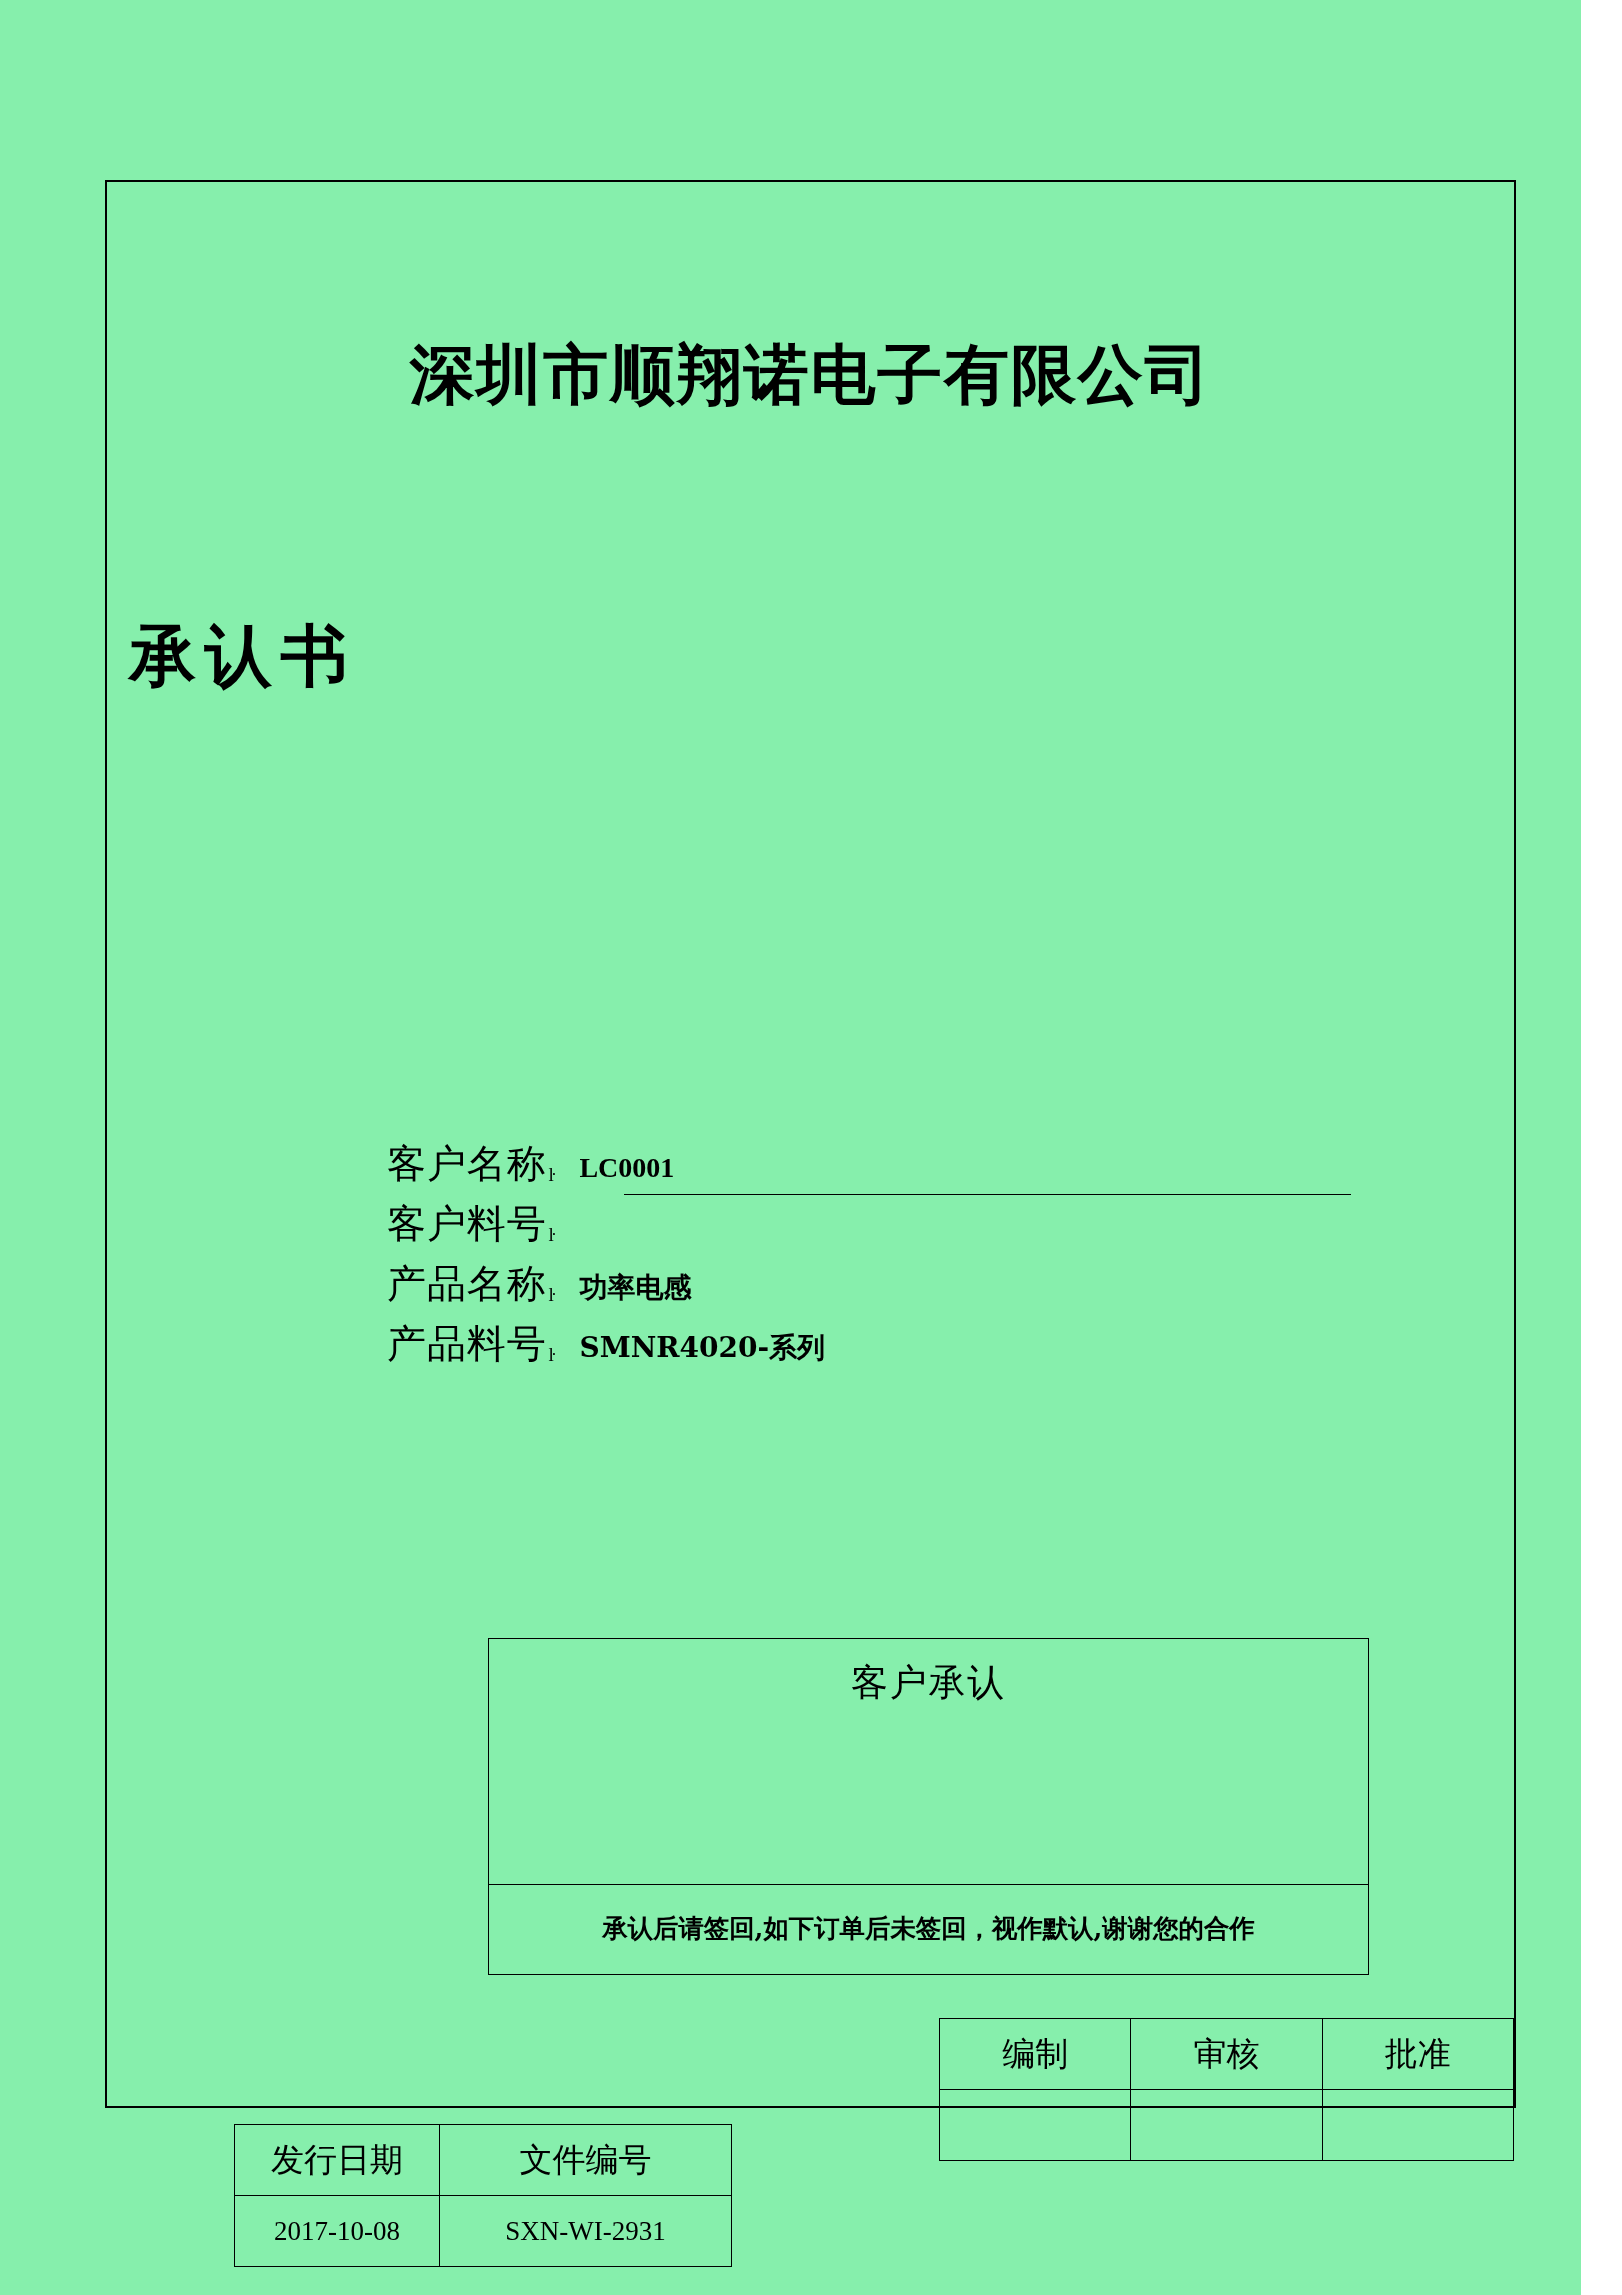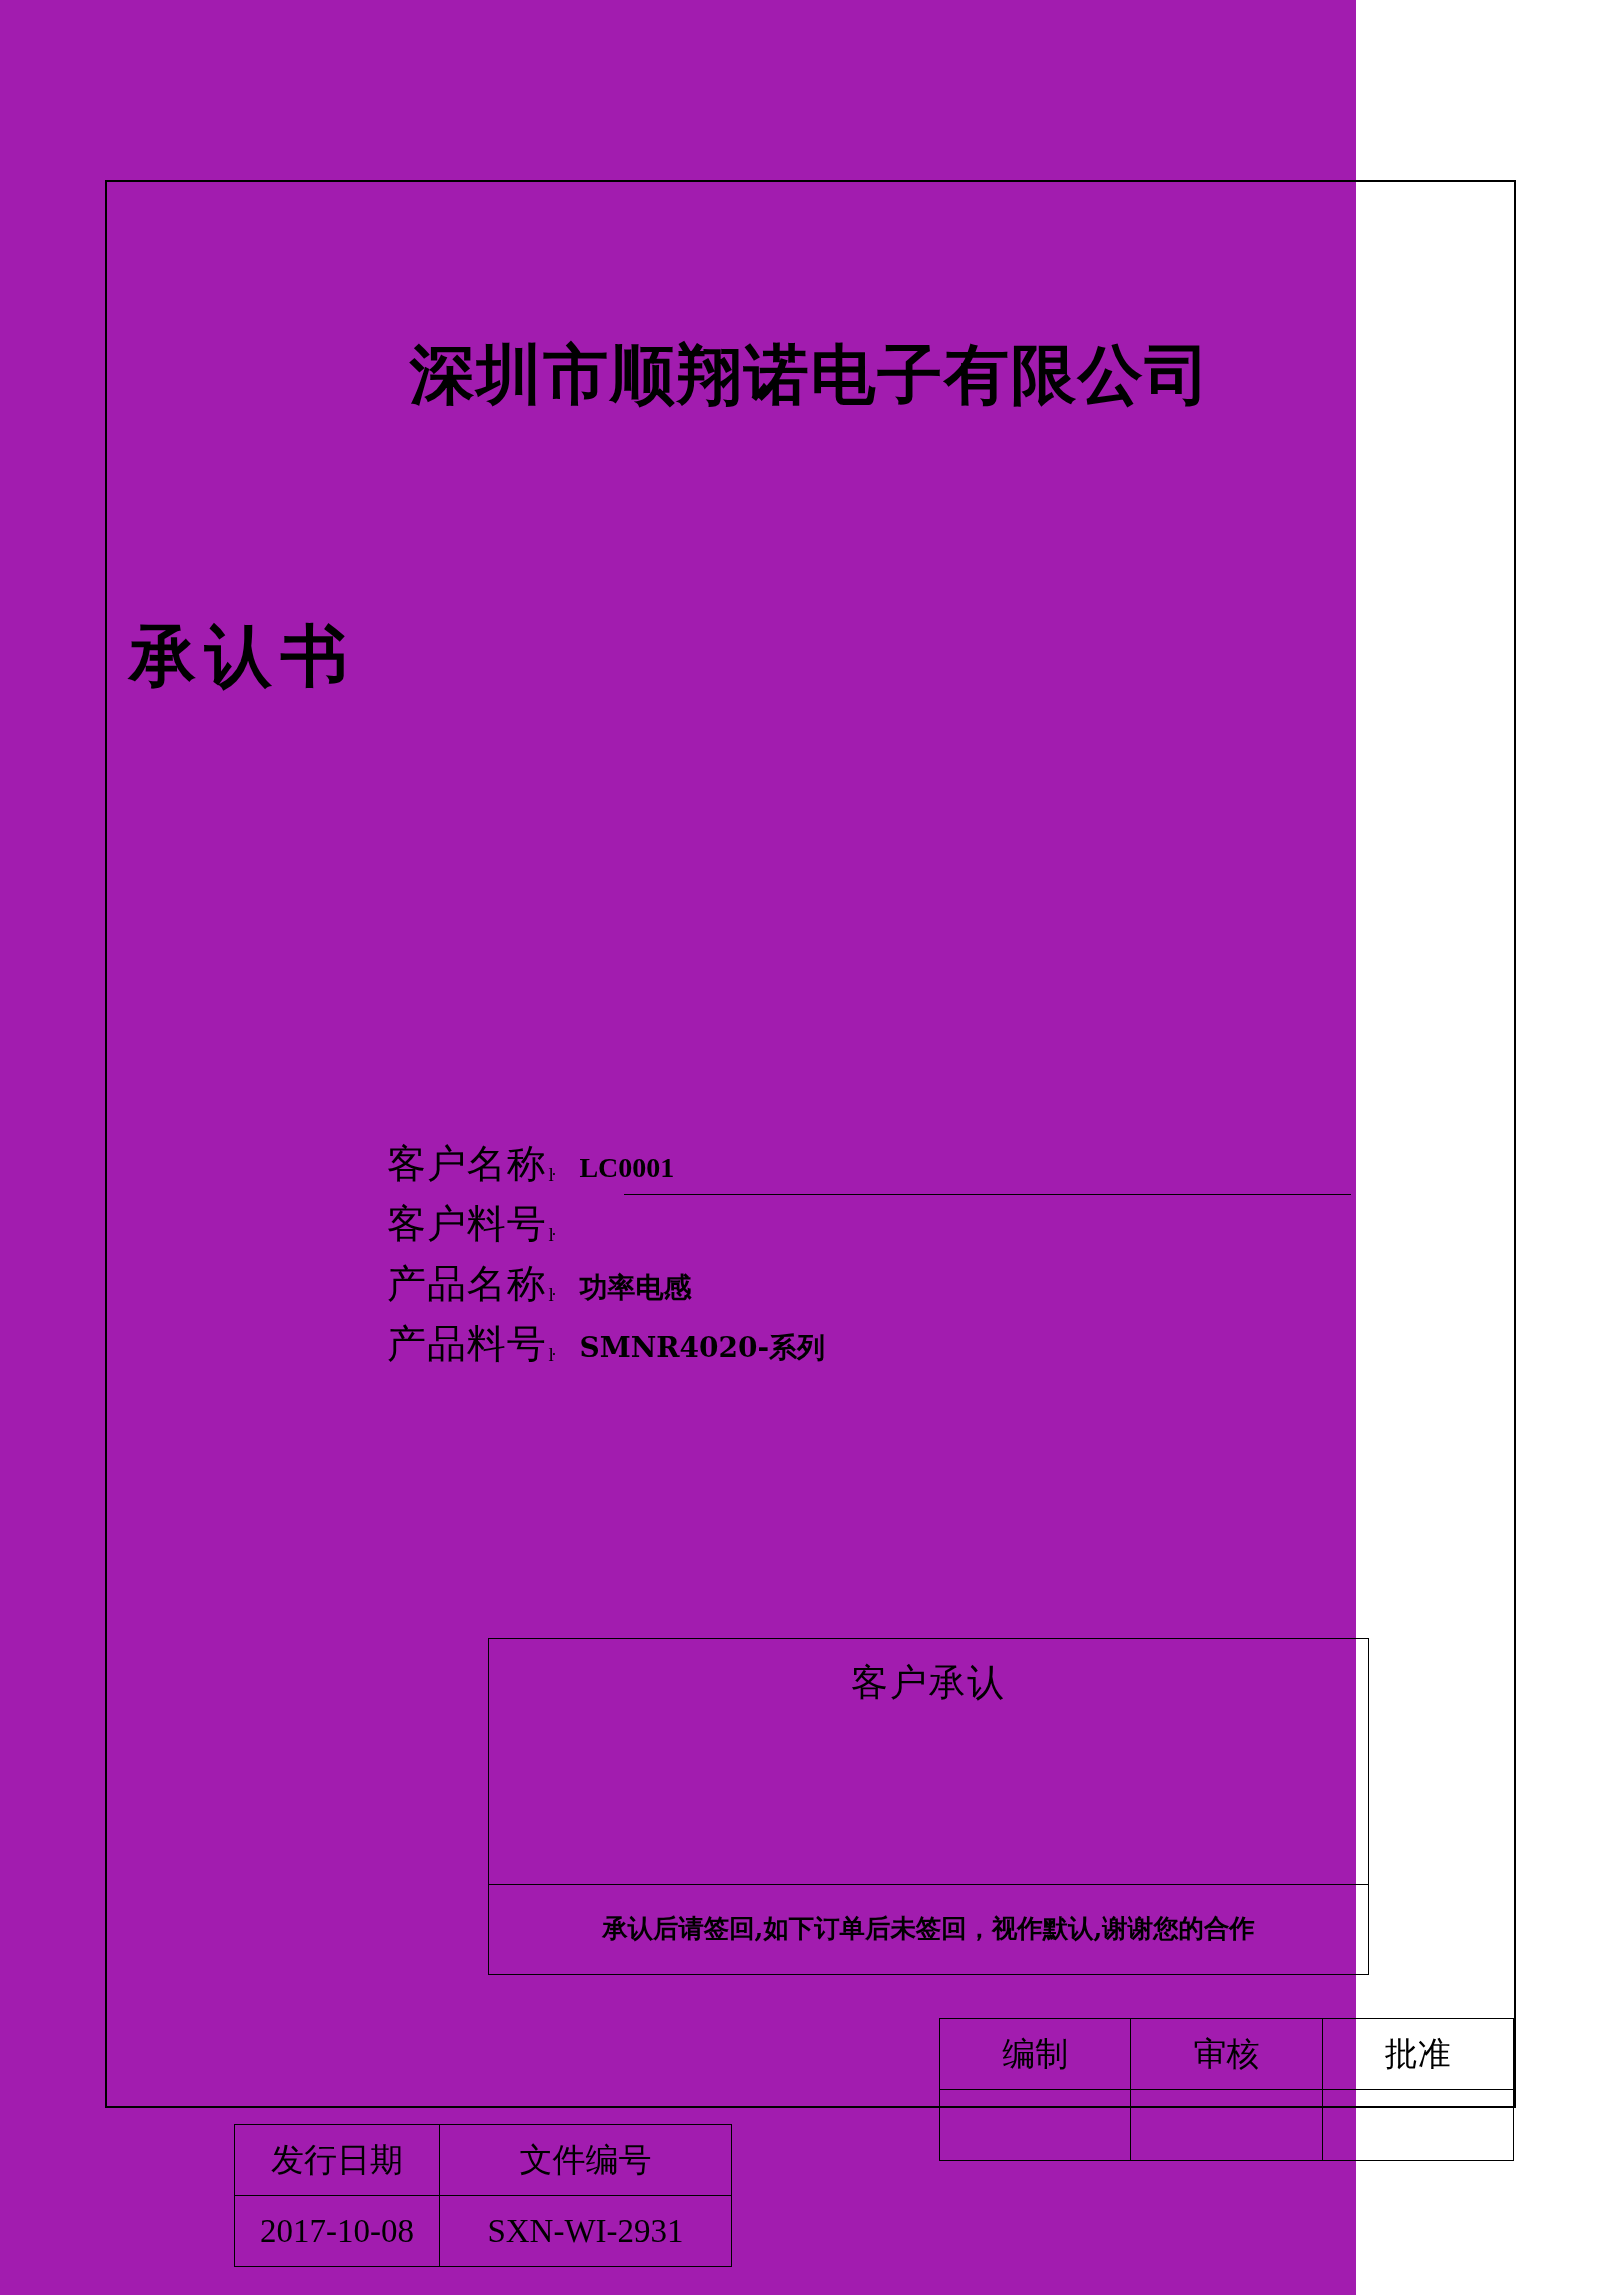--- a/index.html
+++ b/index.html
@@ -13,23 +13,23 @@
     font-family: "Liberation Serif", "DejaVu Serif", serif;
     color: #000000;
     position: relative;
     overflow: hidden;
   }
 
   .page {
     position: absolute;
     left: 0;
     top: 0;
-    width: 1356px;
+    width: 1581px;
     height: 2295px;
-    background: #a21caf;
+    background: #86efac;
     text-decoration: underline;
   }
 
   
   .doc-frame {
     position: absolute;
     left: 105px;
     top: 180px;
     width: 1411px;
     height: 1928px;
@@ -158,21 +158,21 @@
   }
   .table td {
     border: 1.8px solid #000000;
     text-align: center;
     vertical-align: middle;
     font-family: "DejaVu Serif", "Liberation Serif", serif;
     font-size: 33px;
   }
   .table td.value {
     font-family: "Liberation Serif", "DejaVu Serif", serif;
-    font-size: 33px;
+    font-size: 27px;
   }
 
   #left-table {
     left: 127px;
     top: 1942px;
   }
   #left-table td {
     height: 68px;
   }
   #left-table td.c0 { width: 202px; }

